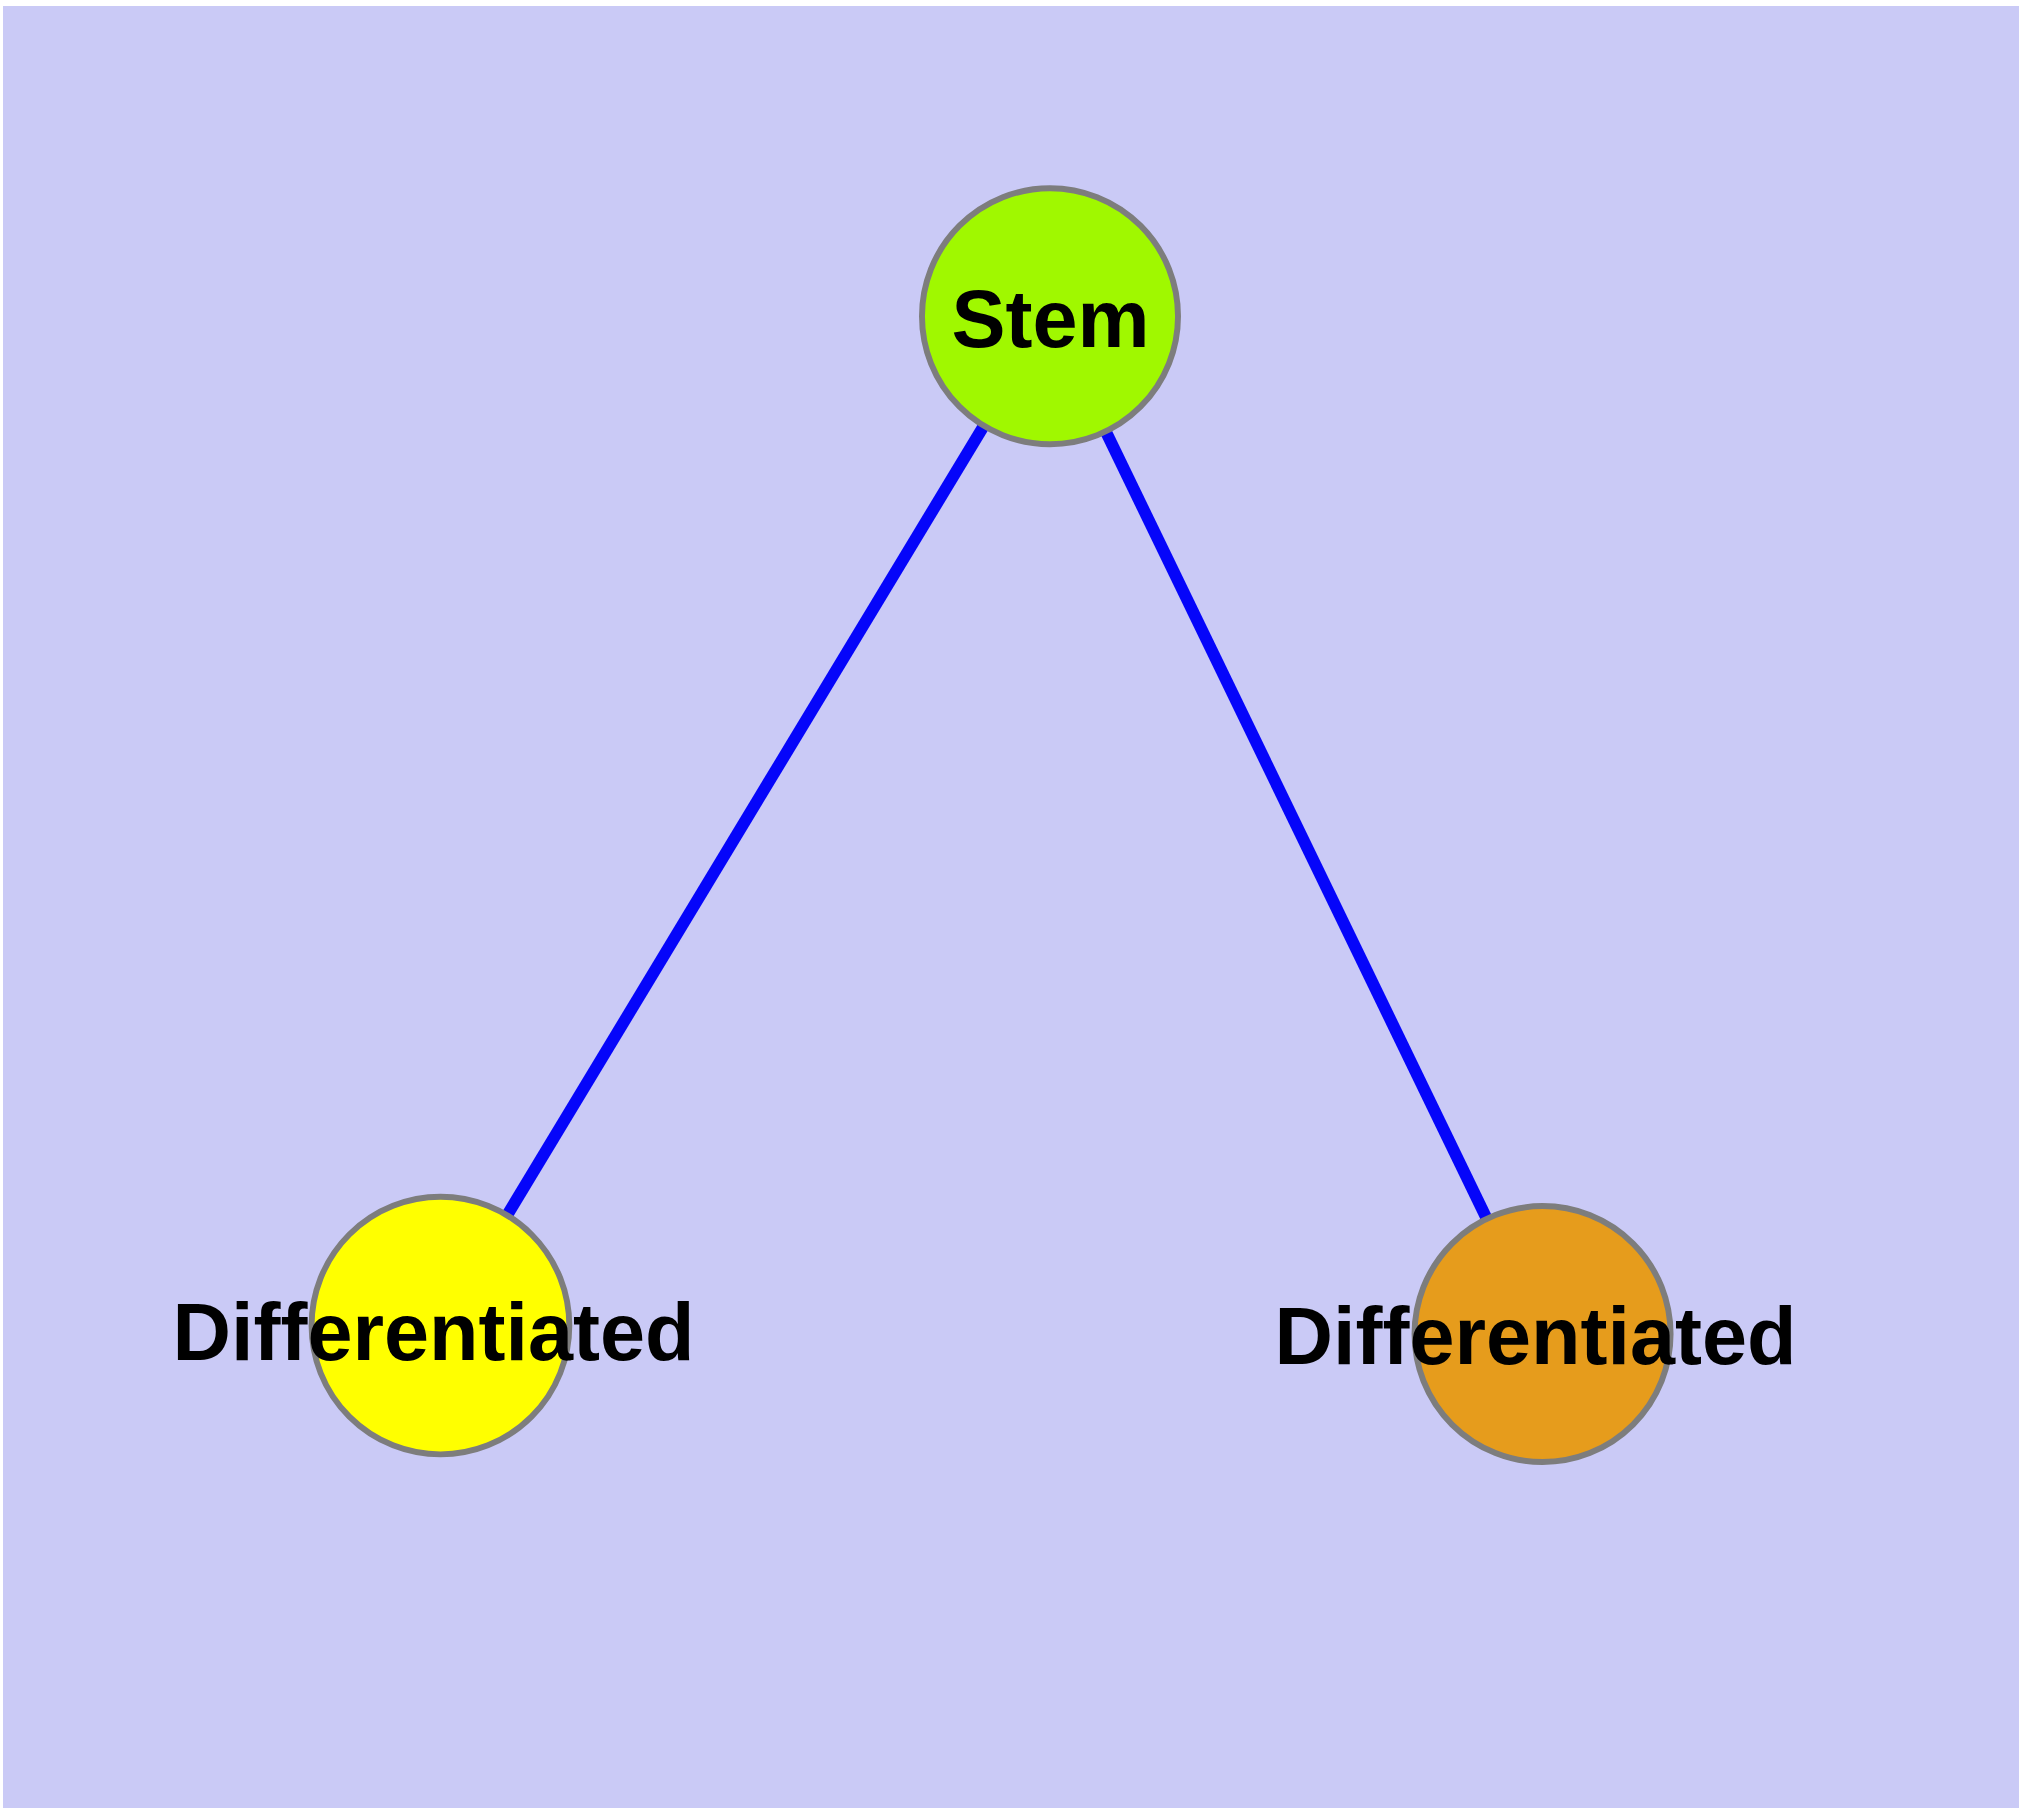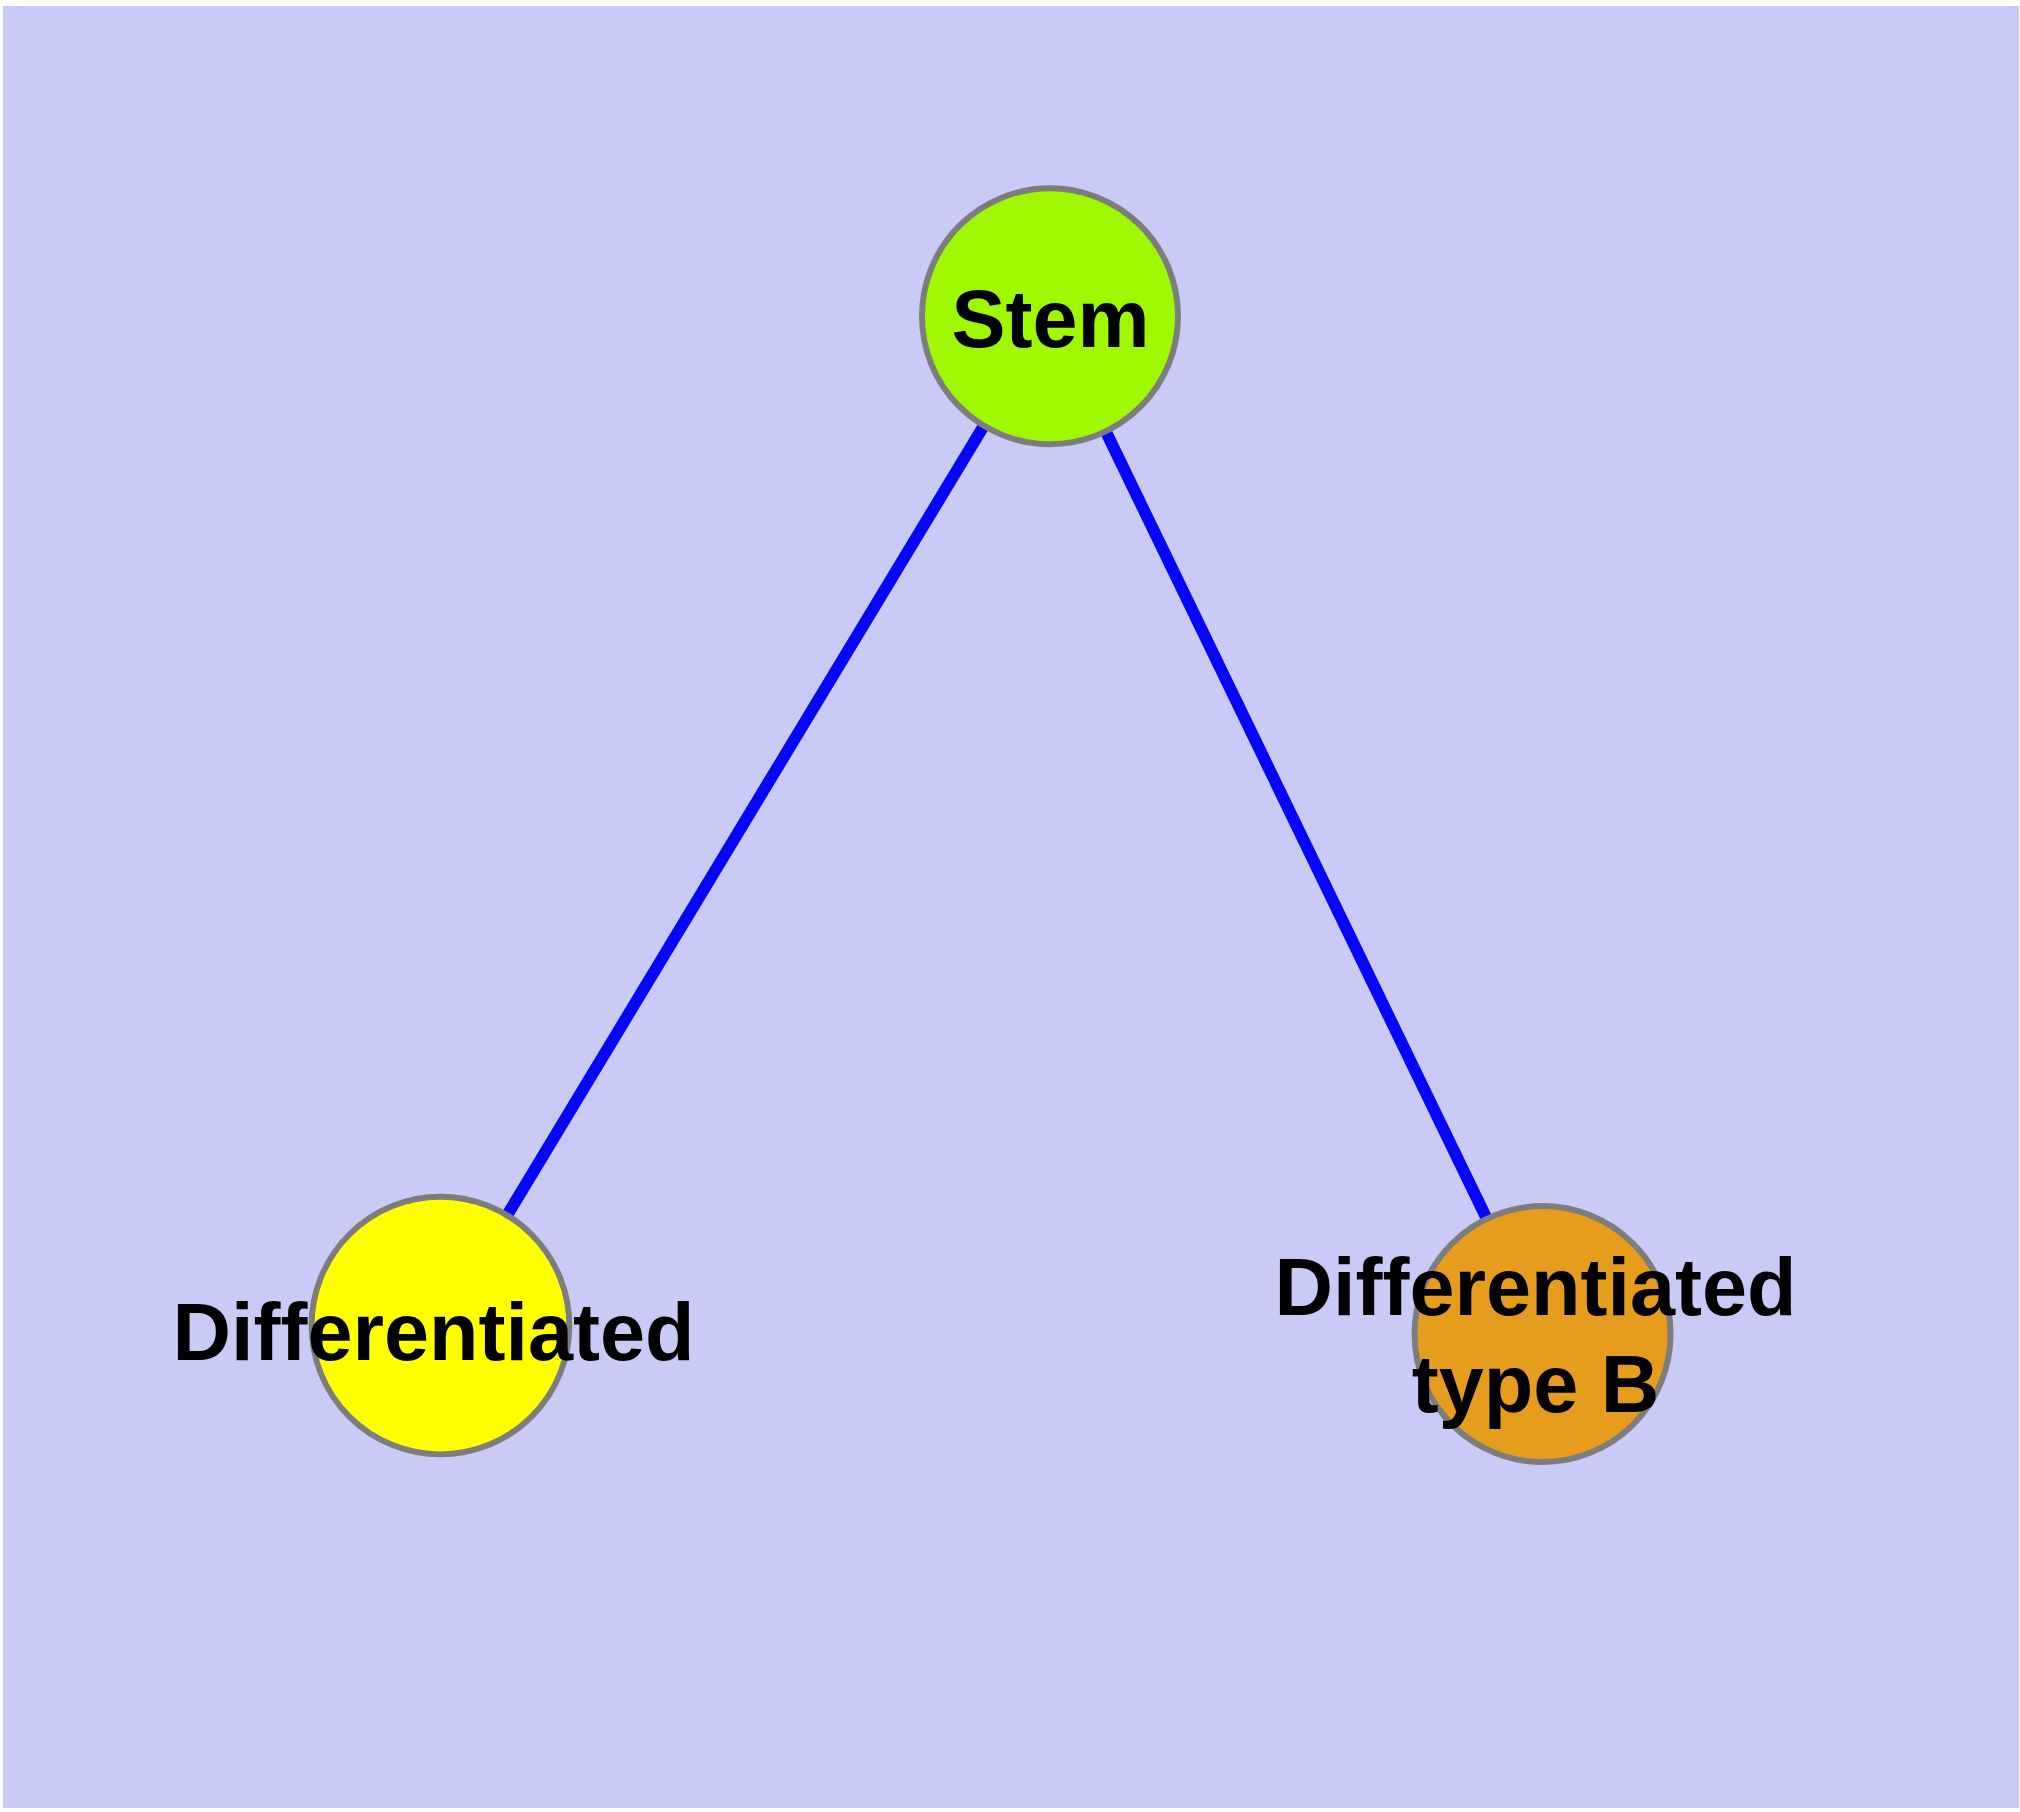--- a/index.html
+++ b/index.html
@@ -68,18 +68,17 @@
     </svg>
 
     <div class="node-label" style="left:1048px; top:313px;">Stem</div>
 
     <div class="node-label" style="left:431px; top:1326px;">
       <div>Differentiated</div>
     </div>
 
     <div class="node-label" style="left:1533px; top:1330px;">
       <div>Differentiated</div>
-      <div>type B</div>
     </div>
 
   </div>
 </div>
 
 
 </body></html>

